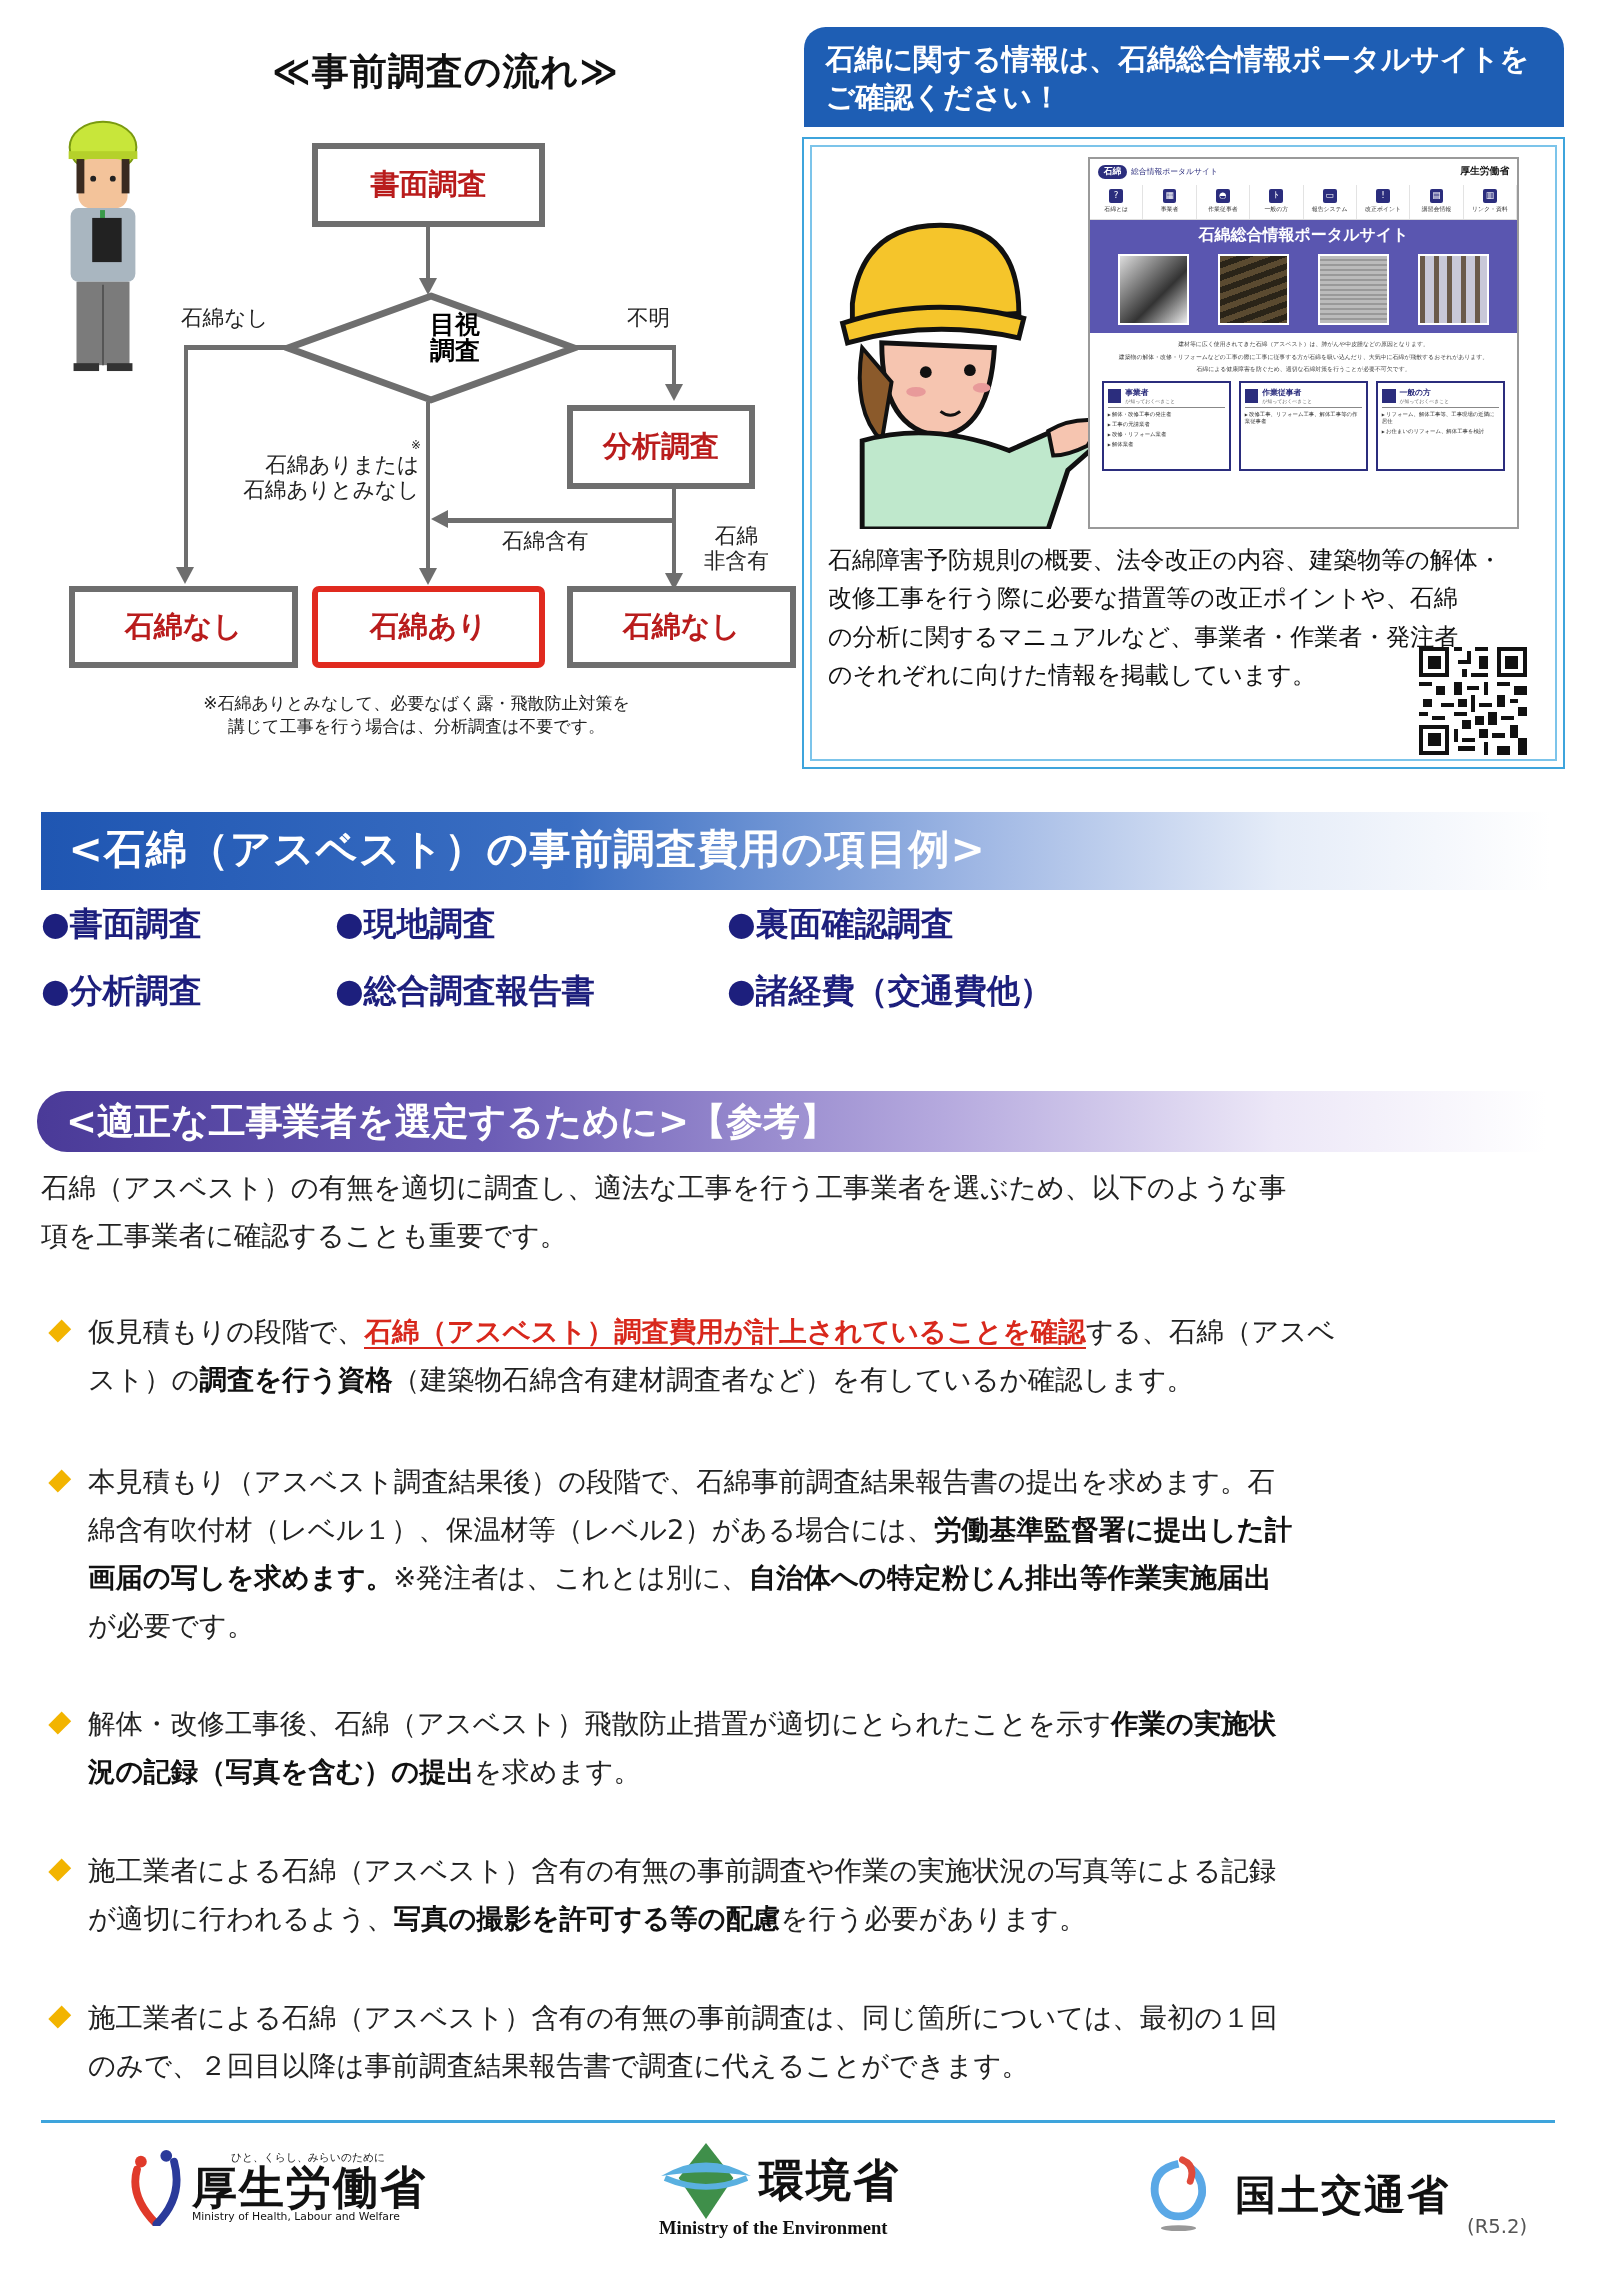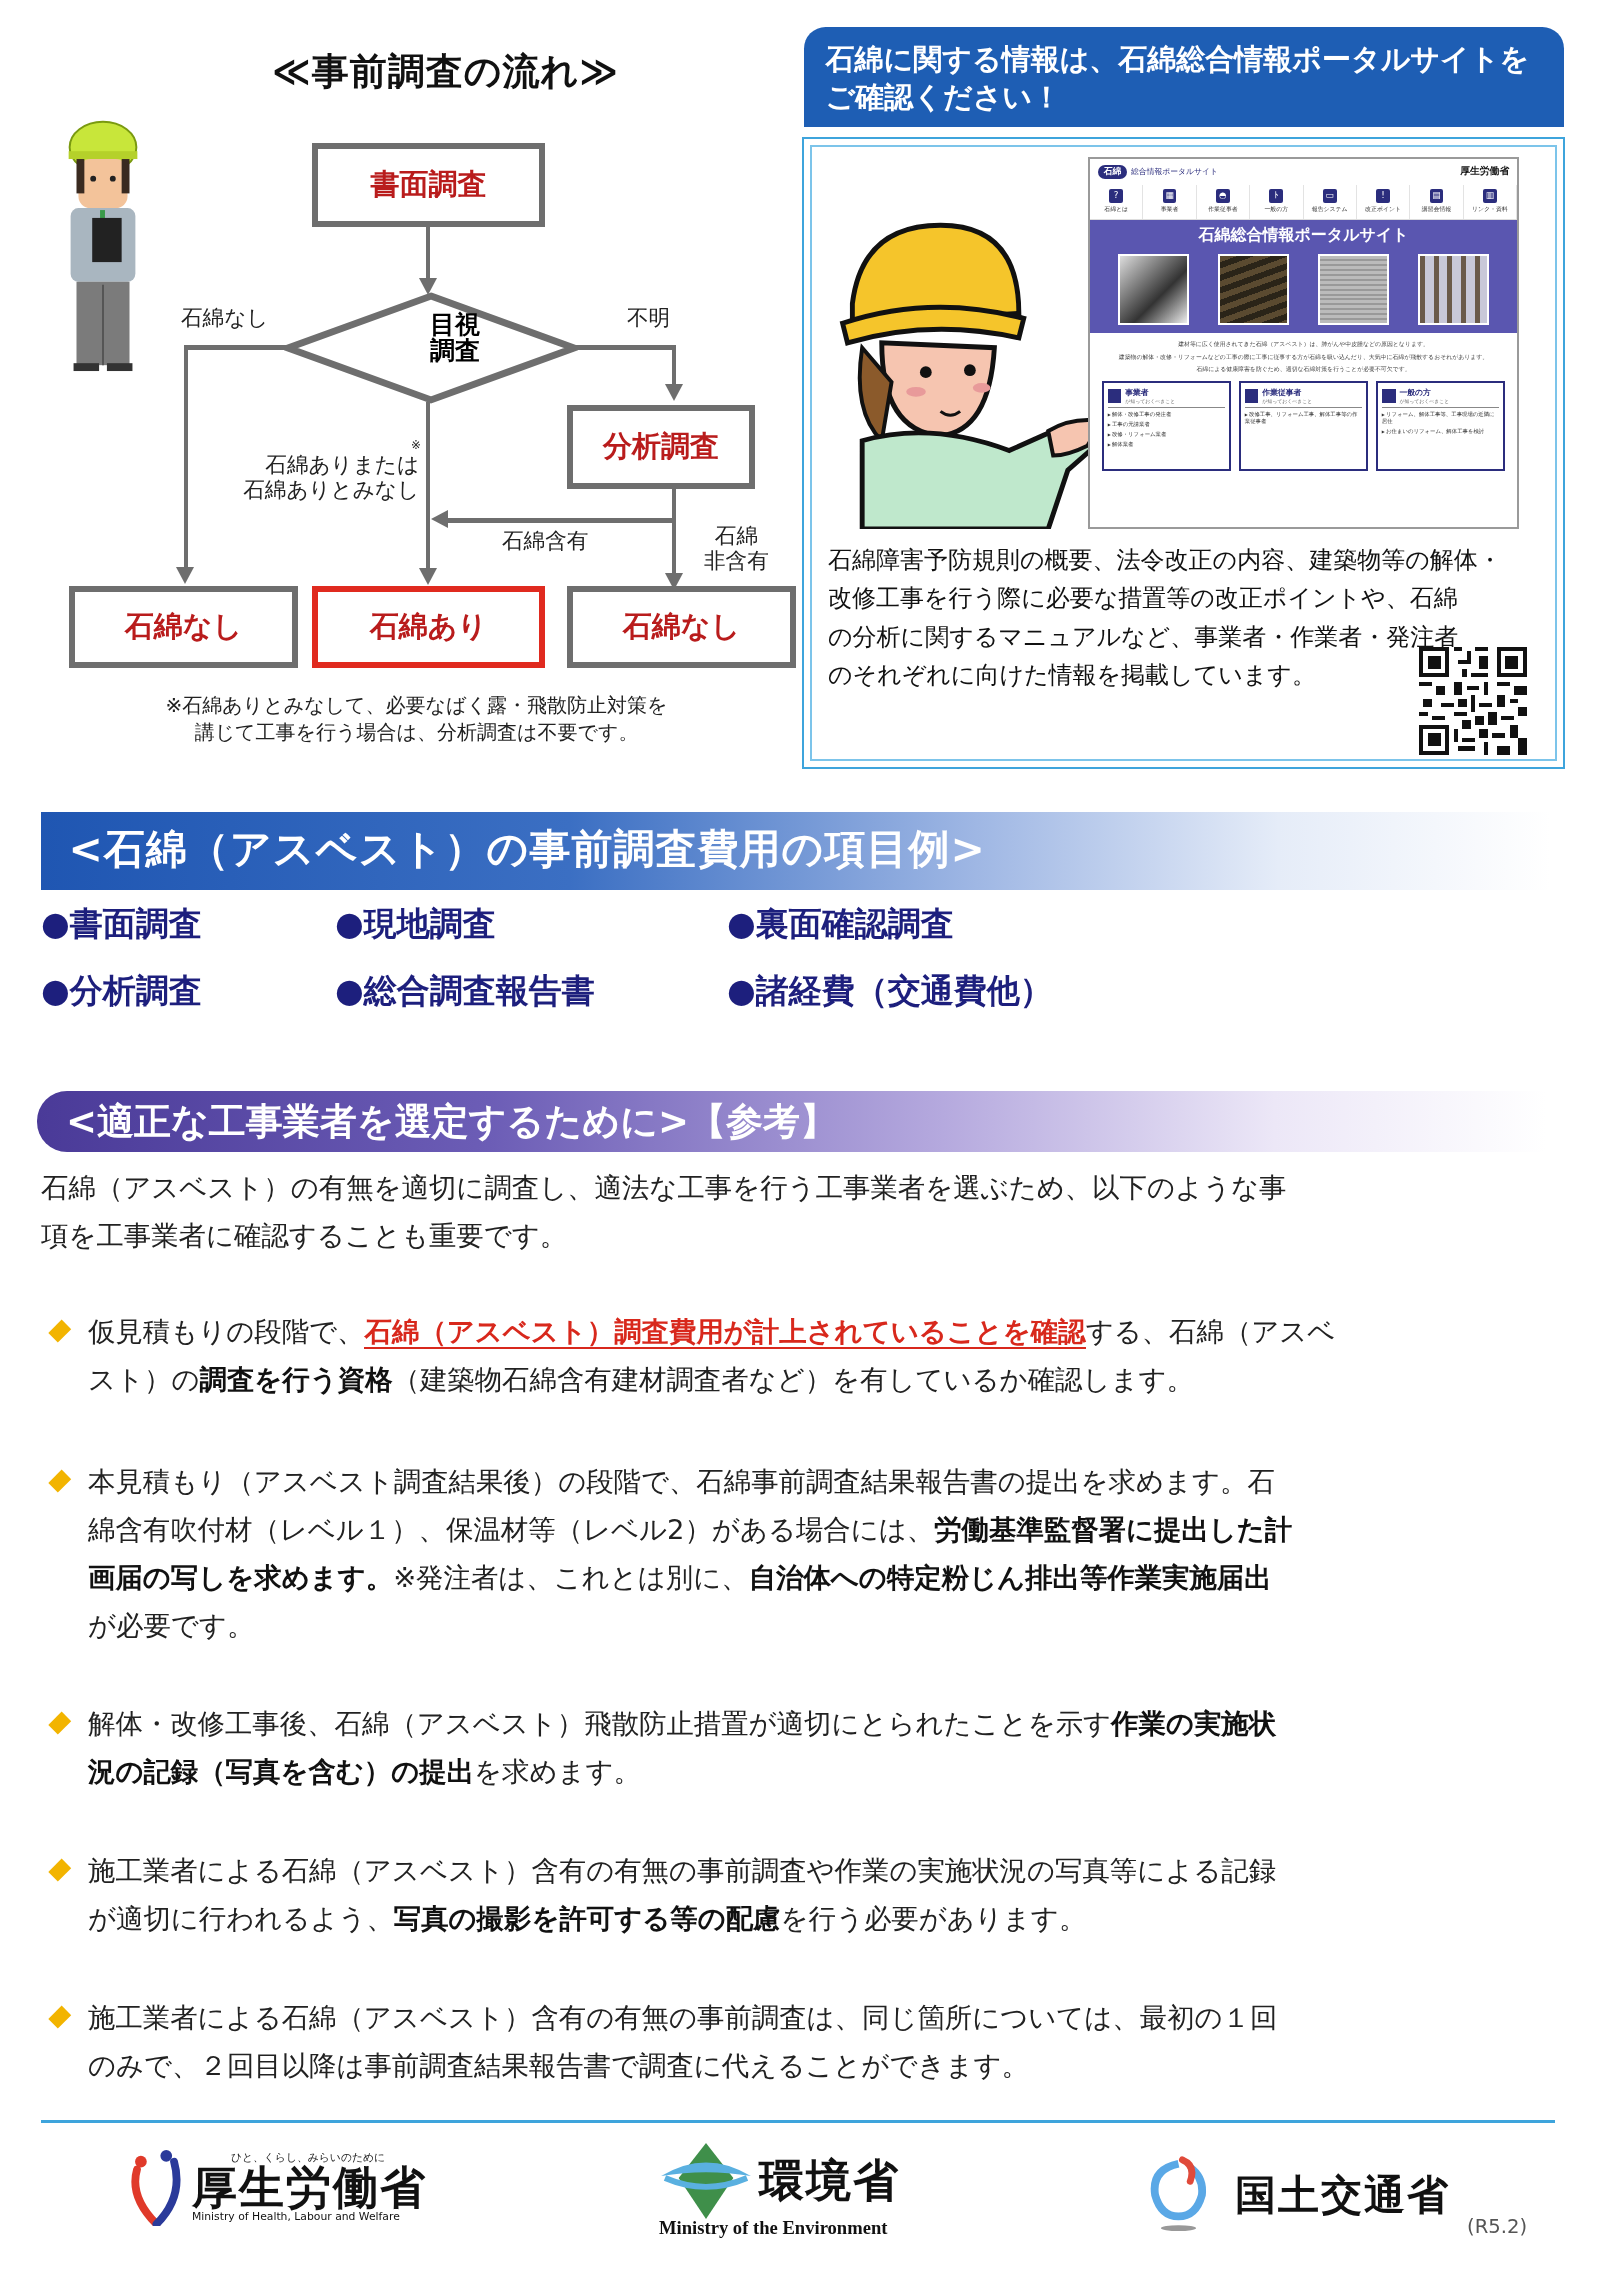--- a/index.html
+++ b/index.html
@@ -5,21 +5,21 @@
   * { box-sizing: border-box; margin: 0; padding: 0; }
   html, body { width: 1620px; height: 2291px; background: #ffffff; overflow: hidden; }
   body { font-family: "DejaVu Sans", "Liberation Sans", sans-serif; color: #1a1a1a; position: relative; }
 
   .abs { position: absolute; }
 
   
   .flow-title { left: 225px; top: 47px; width: 441px; text-align: center; font-size: 37px; font-weight: bold; letter-spacing: 1px; color: #111; }
 
   .fbox { position: absolute; border: 6.9px solid #6e6e6e; background: #fff; display: flex; align-items: center; justify-content: center; font-weight: bold; color: #b91c1c; }
-  .fbox.red { border-color: #e02a1f; }
+  .fbox.red { border-color: #e02a1f; border-radius: 7px; }
   .fbox span { font-size: 29px; }
 
   .line { position: absolute; background: #6e6e6e; }
   .arrow-d { position: absolute; width: 0; height: 0; border-left: 9.8px solid transparent; border-right: 9.8px solid transparent; border-top: 17.6px solid #6e6e6e; }
   .arrow-l { position: absolute; width: 0; height: 0; border-top: 9.8px solid transparent; border-bottom: 9.8px solid transparent; border-right: 17.6px solid #6e6e6e; }
 
   .flabel { position: absolute; font-size: 21.6px; color: #222; line-height: 1.15; }
 
   .worker-m { left: 49px; top: 108px; width: 108px; height: 265px; }
   .worker-f { left: 823px; top: 186px; width: 284px; height: 343px; }
@@ -155,21 +155,21 @@
 <div class="fbox" style="left:69px;top:586px;width:229px;height:82px;">
   <span>石綿なし</span>
 </div>
 <div class="fbox red" style="left:312px;top:586px;width:233px;height:82px;">
   <span>石綿あり</span>
 </div>
 <div class="fbox" style="left:567px;top:586px;width:229px;height:82px;">
   <span>石綿なし</span>
 </div>
 
-<div class="abs" style="left:98px;top:692px;width:637px;text-align:center;font-size:20px;line-height:1.35;color:#222;">
+<div class="abs" style="left:98px;top:692px;width:637px;text-align:center;font-size:17px;line-height:1.35;color:#222;">
   <div>※石綿ありとみなして、必要なばく露・飛散防止対策を</div>
   <div>講じて工事を行う場合は、分析調査は不要です。</div>
 </div>
 
 <div class="abs portal-header">
   <div>石綿に関する情報は、石綿総合情報ポータルサイトを</div>
   <div>ご確認ください！</div>
 </div>
 <div class="abs portal-frame">
   <div class="portal-frame-inner"></div>

